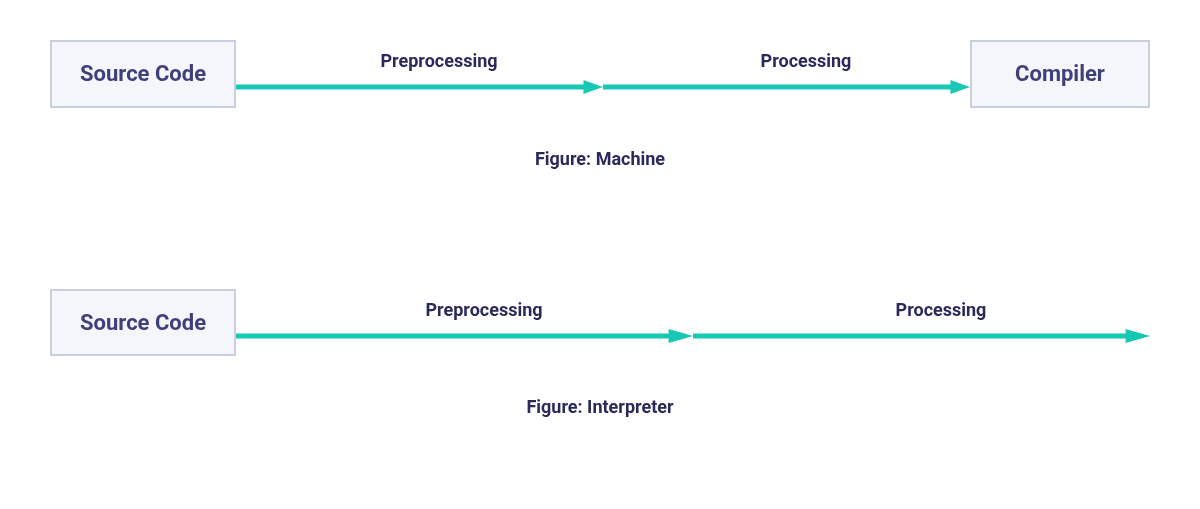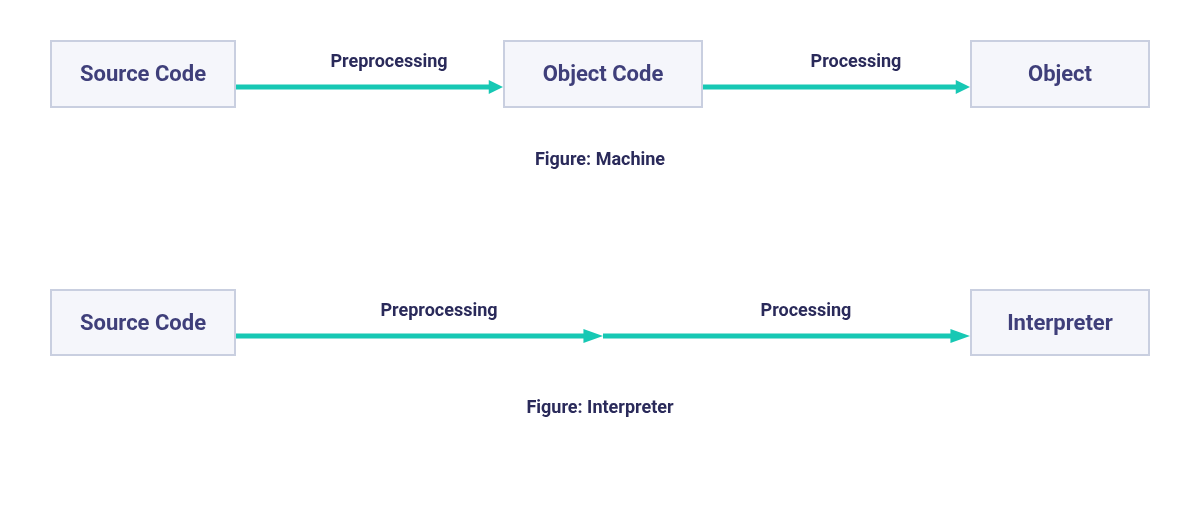--- a/index.html
+++ b/index.html
@@ -95,34 +95,31 @@
     </div>
 
     <div class="arrow-wrap">
       <div class="arrow-label">Preprocessing</div>
       <svg class="arrow-svg" viewBox="0 0 300 20" preserveAspectRatio="none">
         <line class="arrow-line" x1="0" y1="10" x2="288" y2="10" vector-effect="non-scaling-stroke"></line>
         <polygon class="arrow-head" points="300,10 284,3 284,17"></polygon>
       </svg>
     </div>
 
-    <div class="node-box middle">
-      <span>Object Code</span>
-    </div>
 
     <div class="arrow-wrap">
       <div class="arrow-label">Processing</div>
       <svg class="arrow-svg" viewBox="0 0 300 20" preserveAspectRatio="none">
         <line class="arrow-line" x1="0" y1="10" x2="288" y2="10" vector-effect="non-scaling-stroke"></line>
         <polygon class="arrow-head" points="300,10 284,3 284,17"></polygon>
       </svg>
     </div>
 
     <div class="node-box">
-      <span>Object</span>
+      <span>Compiler</span>
     </div>
 
   </div>
   <div class="caption">Figure: Machine</div>
 </div>
 
 <div class="spacer"></div>
 
 <div class="diagram-section">
   <div class="flow-row">
@@ -141,19 +138,16 @@
 
 
     <div class="arrow-wrap">
       <div class="arrow-label">Processing</div>
       <svg class="arrow-svg" viewBox="0 0 300 20" preserveAspectRatio="none">
         <line class="arrow-line" x1="0" y1="10" x2="288" y2="10" vector-effect="non-scaling-stroke"></line>
         <polygon class="arrow-head" points="300,10 284,3 284,17"></polygon>
       </svg>
     </div>
 
-    <div class="node-box">
-      <span>Interpreter</span>
-    </div>
 
   </div>
   <div class="caption">Figure: Interpreter</div>
 </div>
 
 </body></html>

